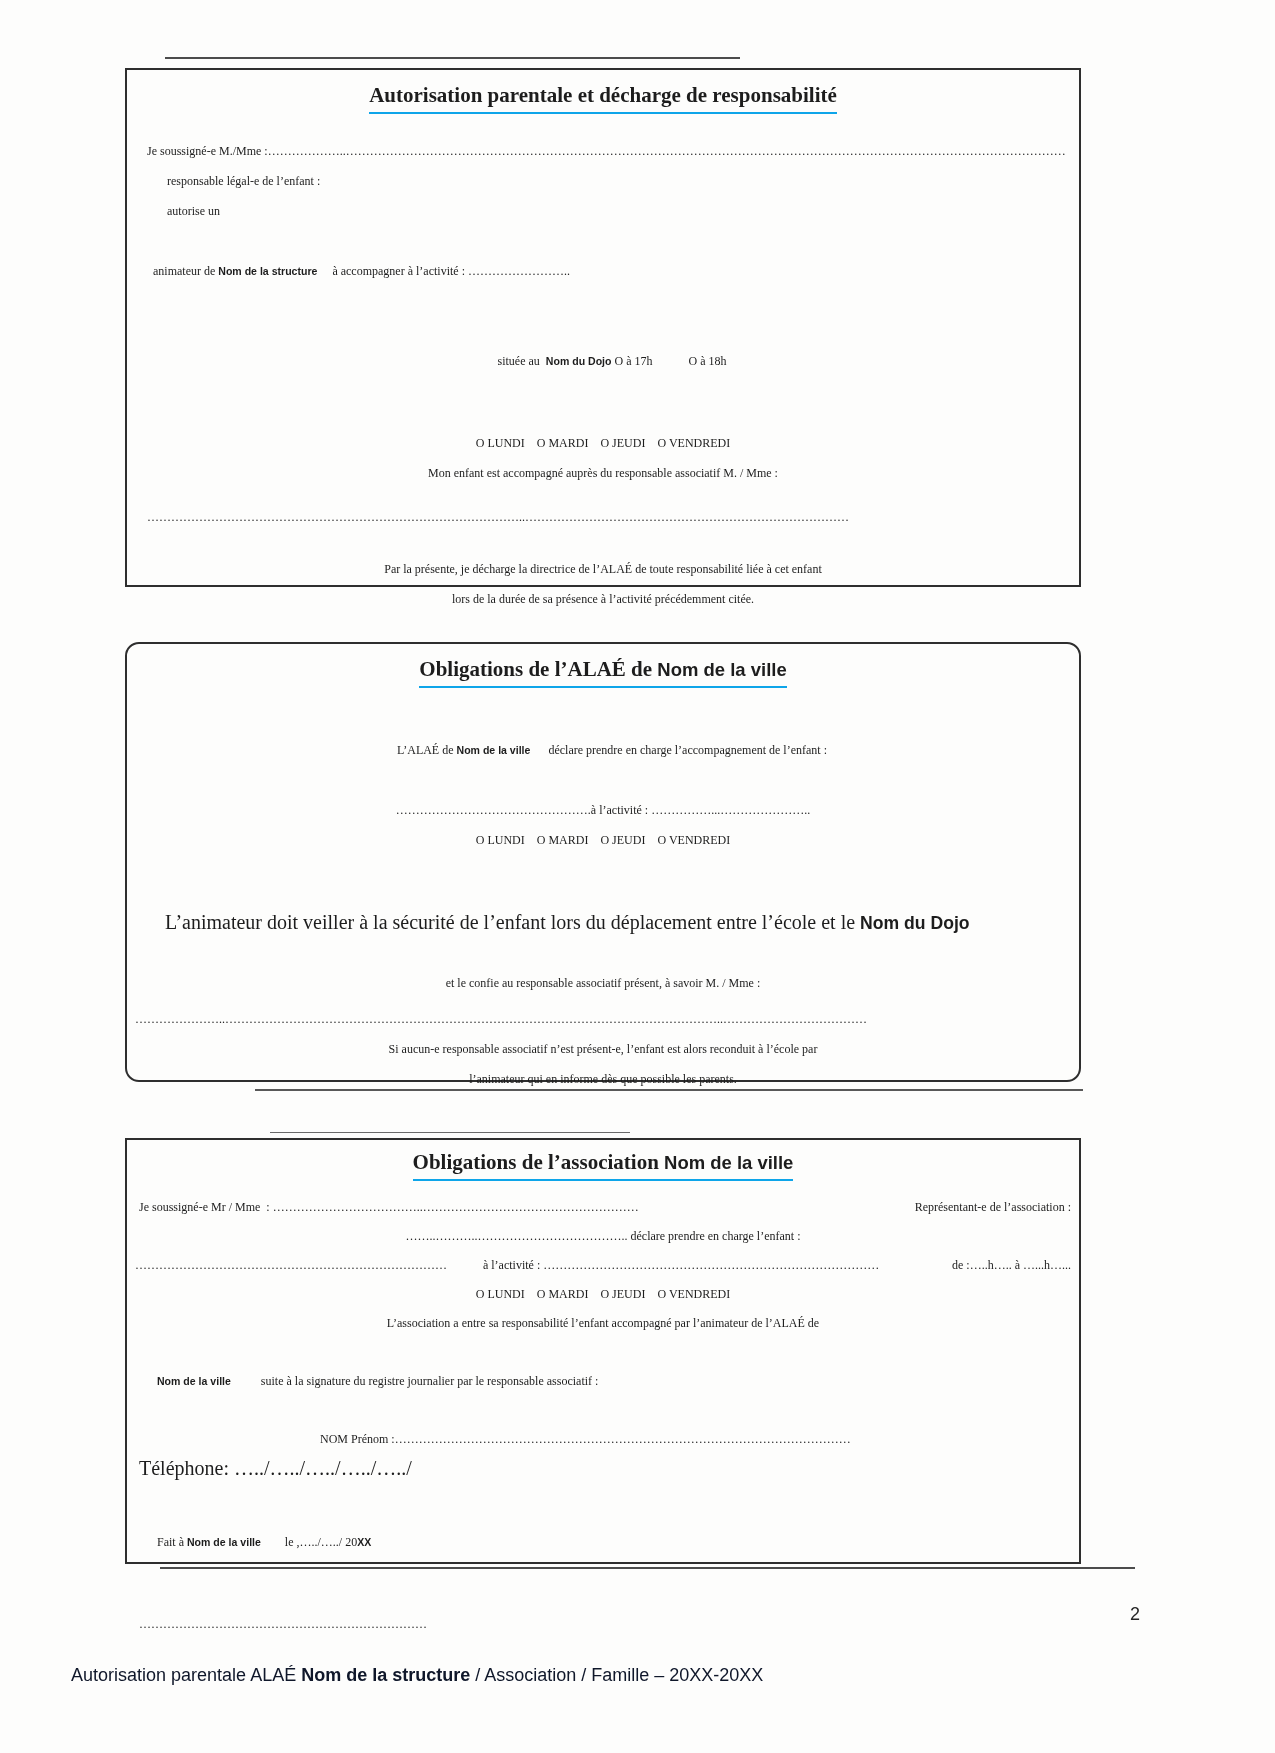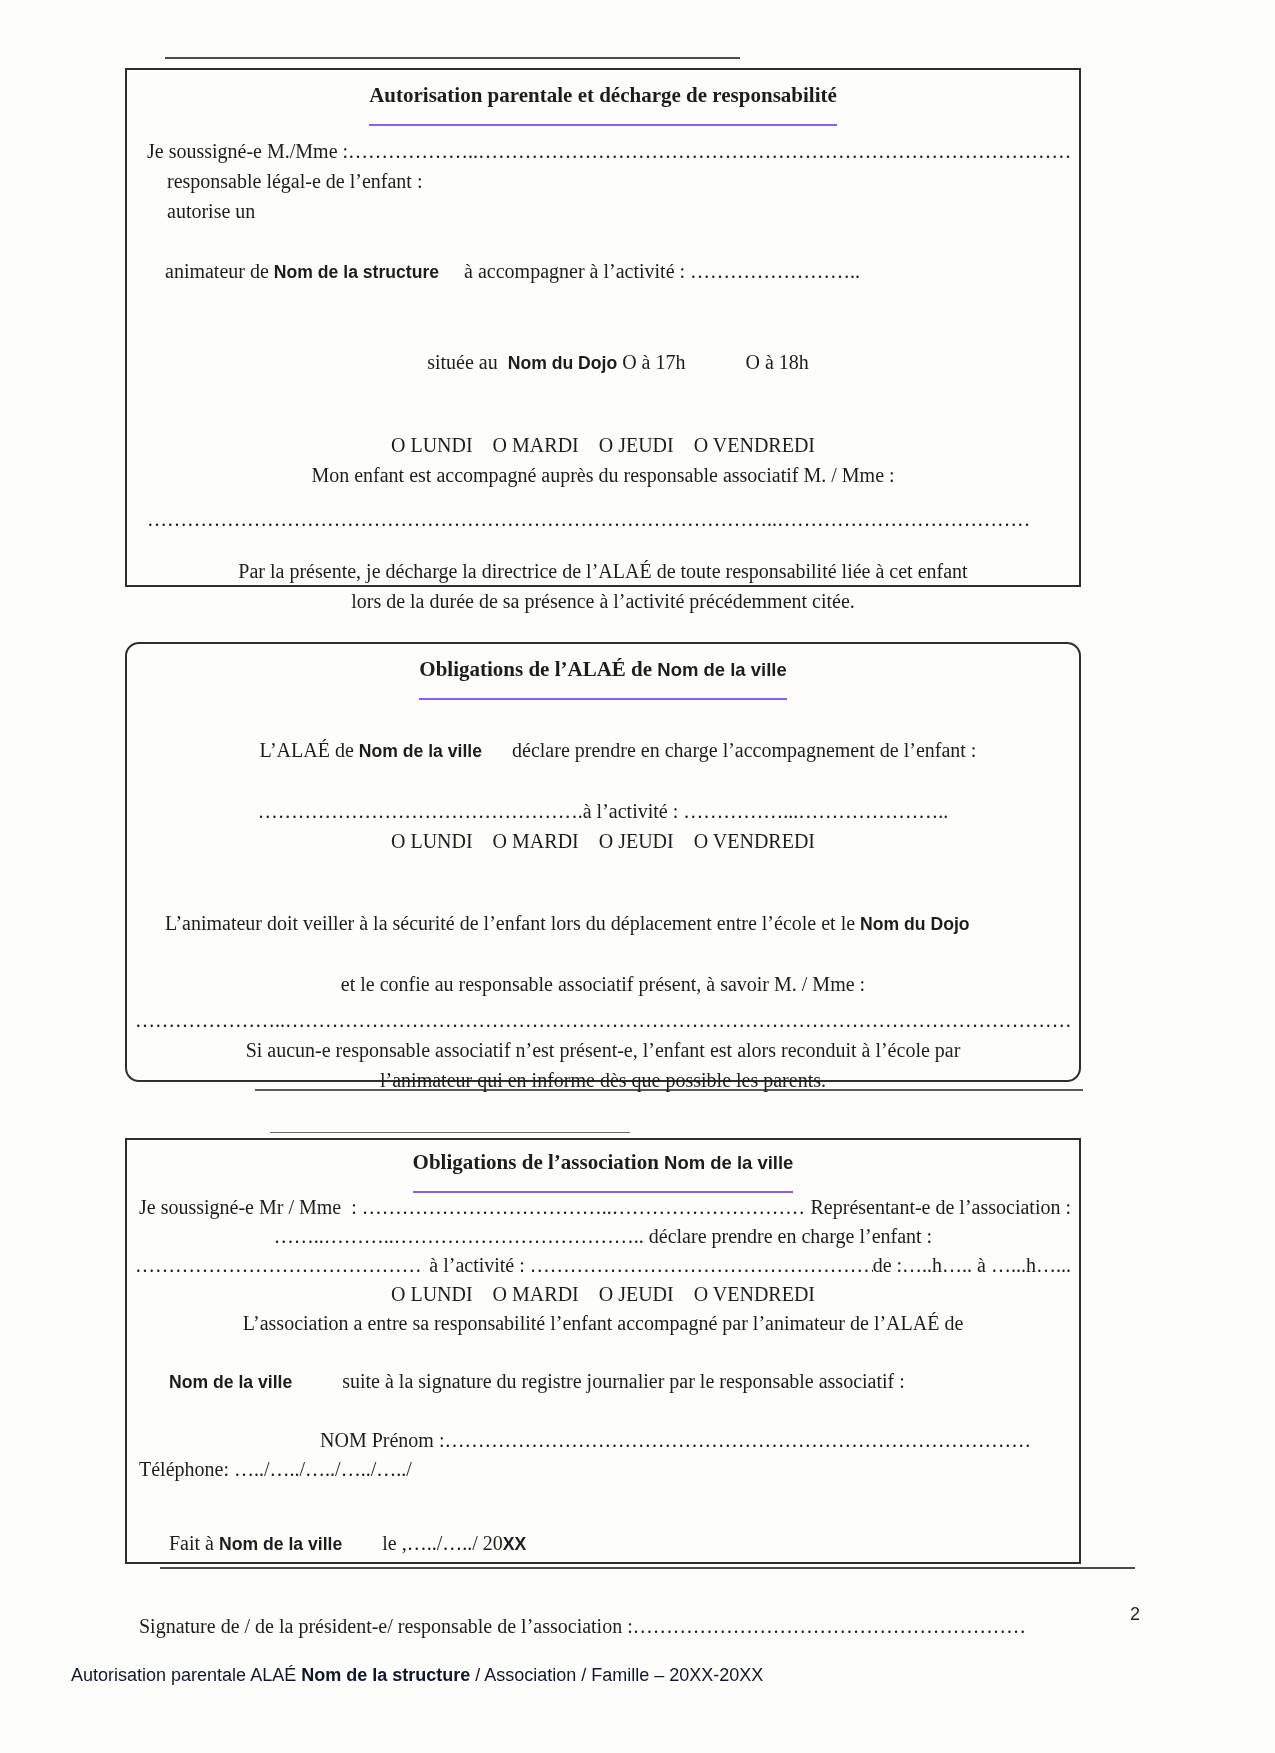--- a/index.html
+++ b/index.html
@@ -10,23 +10,23 @@
   .formbox{
     position:absolute;left:125px;width:956px;border:2px solid #2e2e2e;
     box-sizing:border-box;padding:0 8px;background:#fdfdfc;
   }
   #box1{top:68px;height:519px;}
   #box2{top:642px;height:440px;border-radius:14px;}
   #box3{top:1138px;height:426px;}
   .title{text-align:center;font-weight:bold;font-size:21px;line-height:30px;margin:10px 0 26px;white-space:pre;}
   #box2 .title{margin:10px 0 20px;}
   #box3 .title{margin:8px 0 16px;line-height:29px;}
-  .u{border-bottom:2px solid #8b5cf6;padding-bottom:17px;}
+  .u{border-bottom:2px solid #0ea5e9;padding-bottom:5px;}
   .bsans{font-family:"Liberation Sans",sans-serif;font-weight:bold;font-size:0.88em;}
-  .line{font-size:20px;line-height:30px;white-space:pre;overflow:hidden;}
+  .line{font-size:12px;line-height:30px;white-space:pre;overflow:hidden;}
   #box3 .line{line-height:29px;}
   .flex{display:flex;}
   .fill{flex:1 1 0;overflow:hidden;white-space:pre;}
   .fillA{flex:27 1 0;overflow:hidden;white-space:pre;}
   .fillB{flex:32 1 0;overflow:hidden;white-space:pre;}
   .c{text-align:center;}
   .fs19{font-size:20px;}
   .ind1{padding-left:12px;}
   .ind2{padding-left:32px;flex-direction:column;}
   .pl4{padding-left:4px;}
@@ -175,21 +175,20 @@
       <span class="fill">……………………………………………………………………………………………………</span>
     </div>
 
     <div class="line fs19 pl4">Téléphone: …../…../…../…../…../</div>
 
     <div class="line pl4 mt16">
       <span>Fait à </span><span class="bsans">Nom de la ville</span><span>        le ,…../…../ 20</span><span class="bsans">XX</span>
     </div>
 
     <div class="line flex pl4 pr45 mt24">
-      <span>Signature de / de la président-e/ responsable de l’association :</span>
       <span class="fill">………………………………………………………………</span>
     </div>
   </div>
 
   <div class="pagenum">2</div>
 
   <div class="footer">
     <span>Autorisation parentale ALAÉ </span><span class="fb">Nom de la structure</span><span> / Association / Famille – 20XX-20XX</span>
   </div>
 

